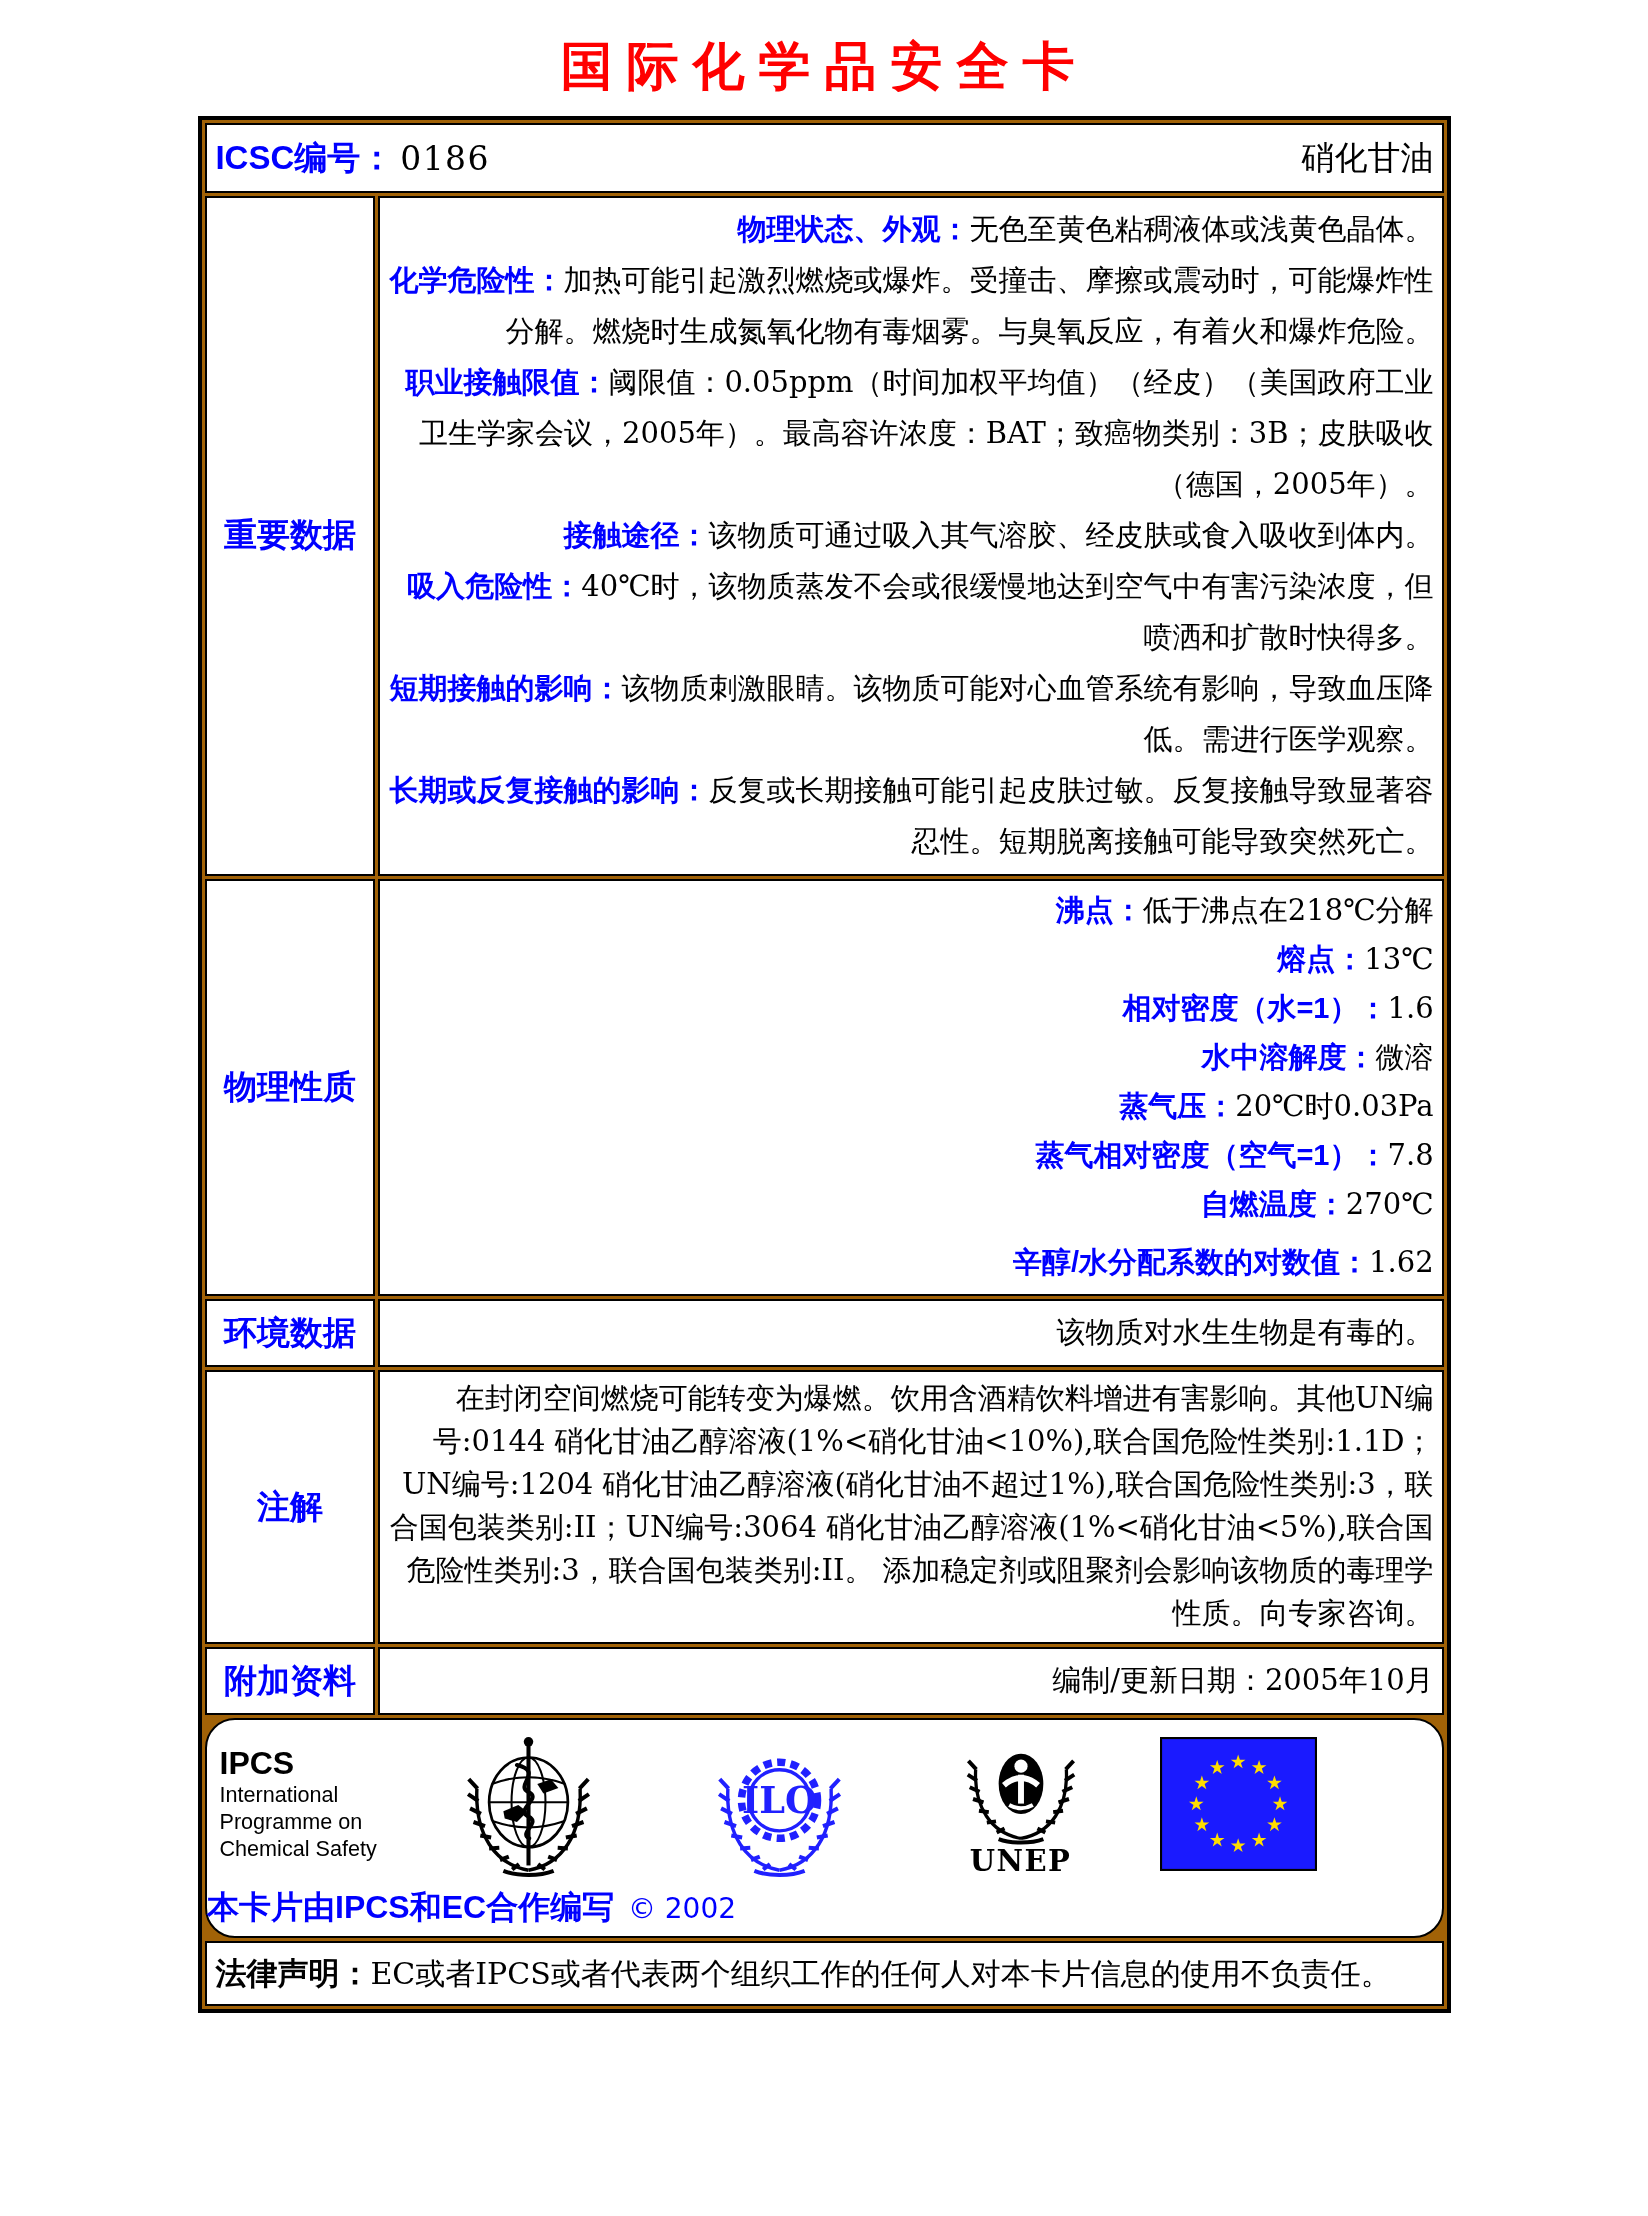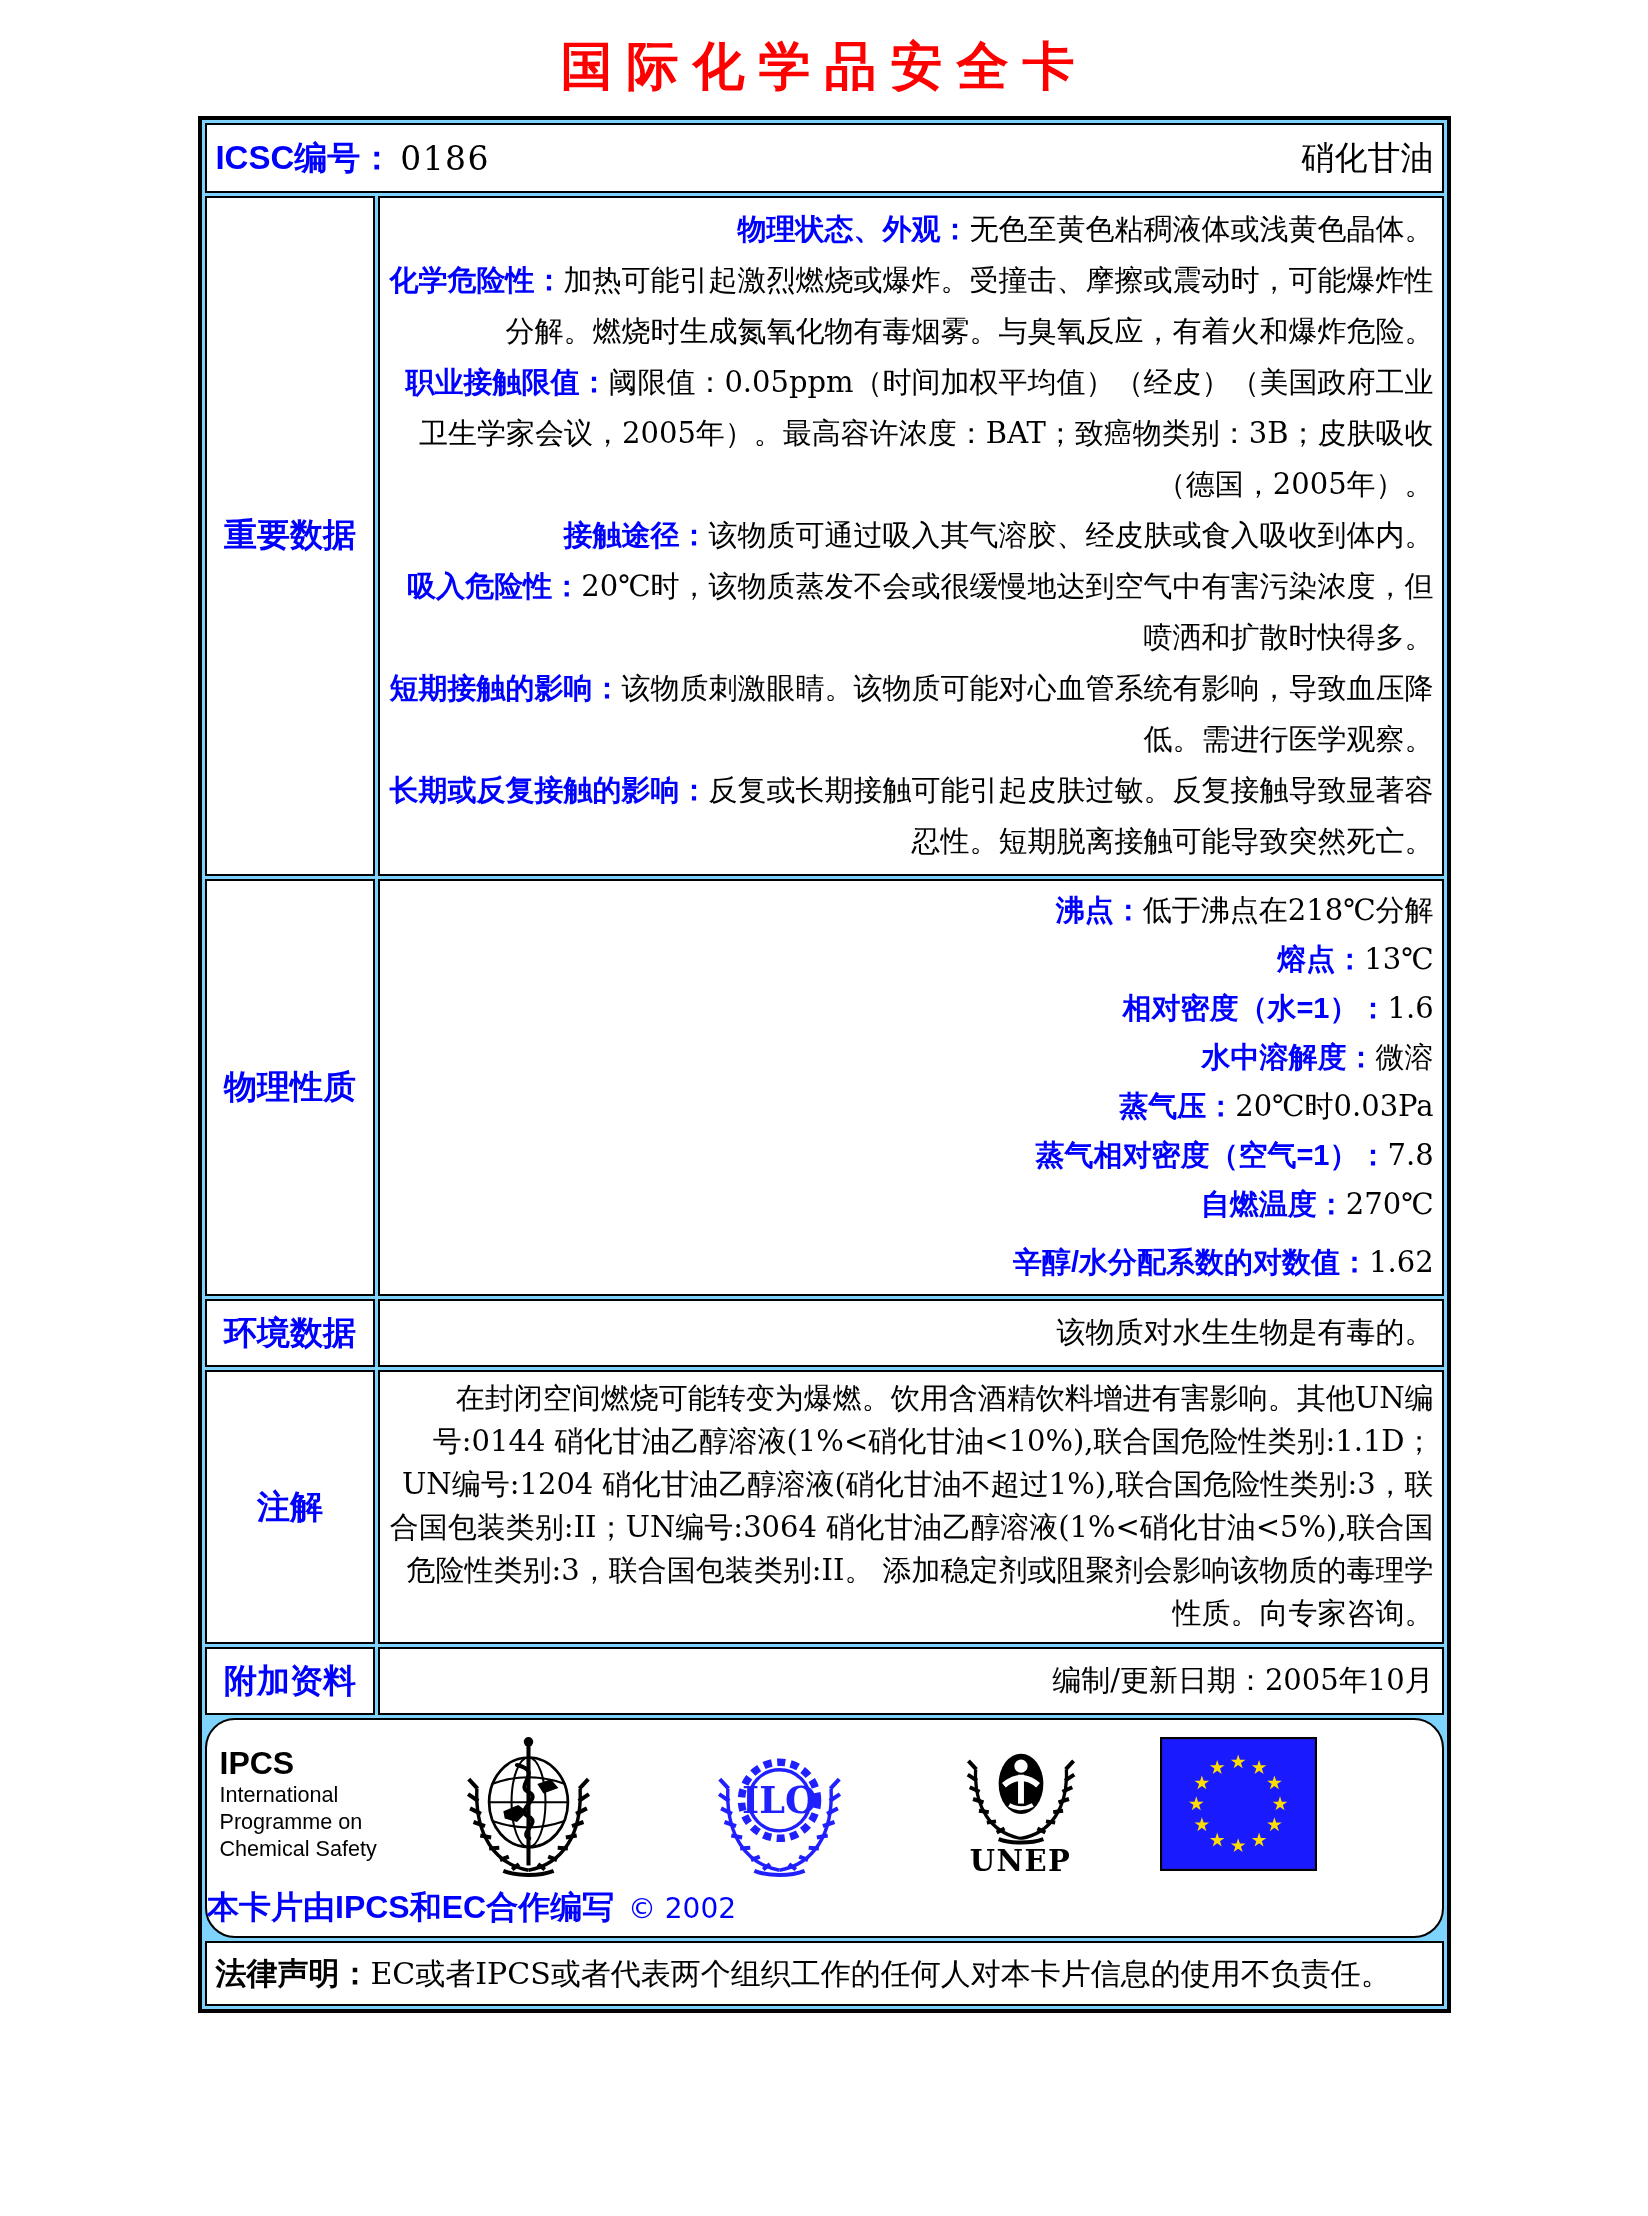--- a/index.html
+++ b/index.html
@@ -7,21 +7,21 @@
 
   .title {
     margin:32px 0 14px; text-align:center;
     font-family:"DejaVu Serif", serif; font-weight:bold;
     font-size:52px; letter-spacing:14px; color:#ff0000;
   }
 
   table.card {
     width:1253px; margin:0 auto;
     border:4.2px solid #000; border-collapse:separate; border-spacing:3.5px;
-    table-layout:fixed; background:#7dd3fc;
+    table-layout:fixed; background:#a16207;
   }
   td { border:2.1px solid #000; vertical-align:middle; background:#fff; }
 
   col.c-label { width:170px; }
   col.c-content { width:auto; }
 
   .cell-header { height:66px; padding:0 8.4px; }
   .header-flex { display:flex; align-items:center; width:100%; }
   .icsc-label { color:#0000ff; font-family:"Liberation Sans", sans-serif; font-weight:bold; font-size:33px; }
   .icsc-num { font-family:"DejaVu Serif", serif; font-size:33px; margin-left:7px; letter-spacing:1.4px; color:#000; }
@@ -82,21 +82,21 @@
       </td>
     </tr>
 
     <tr>
       <td class="lblcell">重要数据</td>
       <td class="ccell">
         <p class="para"><span class="blabel">物理状态、外观：</span><span class="btext">无色至黄色粘稠液体或浅黄色晶体。</span></p>
         <p class="para"><span class="blabel">化学危险性：</span><span class="btext">加热可能引起激烈燃烧或爆炸。受撞击、摩擦或震动时，可能爆炸性分解。燃烧时生成氮氧化物有毒烟雾。与臭氧反应，有着火和爆炸危险。</span></p>
         <p class="para"><span class="blabel">职业接触限值：</span><span class="btext">阈限值：0.05ppm（时间加权平均值）（经皮）（美国政府工业卫生学家会议，2005年）。最高容许浓度：BAT；致癌物类别：3B；皮肤吸收（德国，2005年）。</span></p>
         <p class="para"><span class="blabel">接触途径：</span><span class="btext">该物质可通过吸入其气溶胶、经皮肤或食入吸收到体内。</span></p>
-        <p class="para"><span class="blabel">吸入危险性：</span><span class="btext">20℃时，该物质蒸发不会或很缓慢地达到空气中有害污染浓度，但喷洒和扩散时快得多。</span></p>
+        <p class="para"><span class="blabel">吸入危险性：</span><span class="btext">40℃时，该物质蒸发不会或很缓慢地达到空气中有害污染浓度，但喷洒和扩散时快得多。</span></p>
         <p class="para"><span class="blabel">短期接触的影响：</span><span class="btext">该物质刺激眼睛。该物质可能对心血管系统有影响，导致血压降低。需进行医学观察。</span></p>
         <p class="para"><span class="blabel">长期或反复接触的影响：</span><span class="btext">反复或长期接触可能引起皮肤过敏。反复接触导致显著容忍性。短期脱离接触可能导致突然死亡。</span></p>
       </td>
     </tr>
 
     <tr>
       <td class="lblcell">物理性质</td>
       <td class="ccell phys">
         <p class="para"><span class="blabel">沸点：</span><span class="btext">低于沸点在218℃分解</span></p>
         <p class="para"><span class="blabel">熔点：</span><span class="btext">13℃</span></p>

